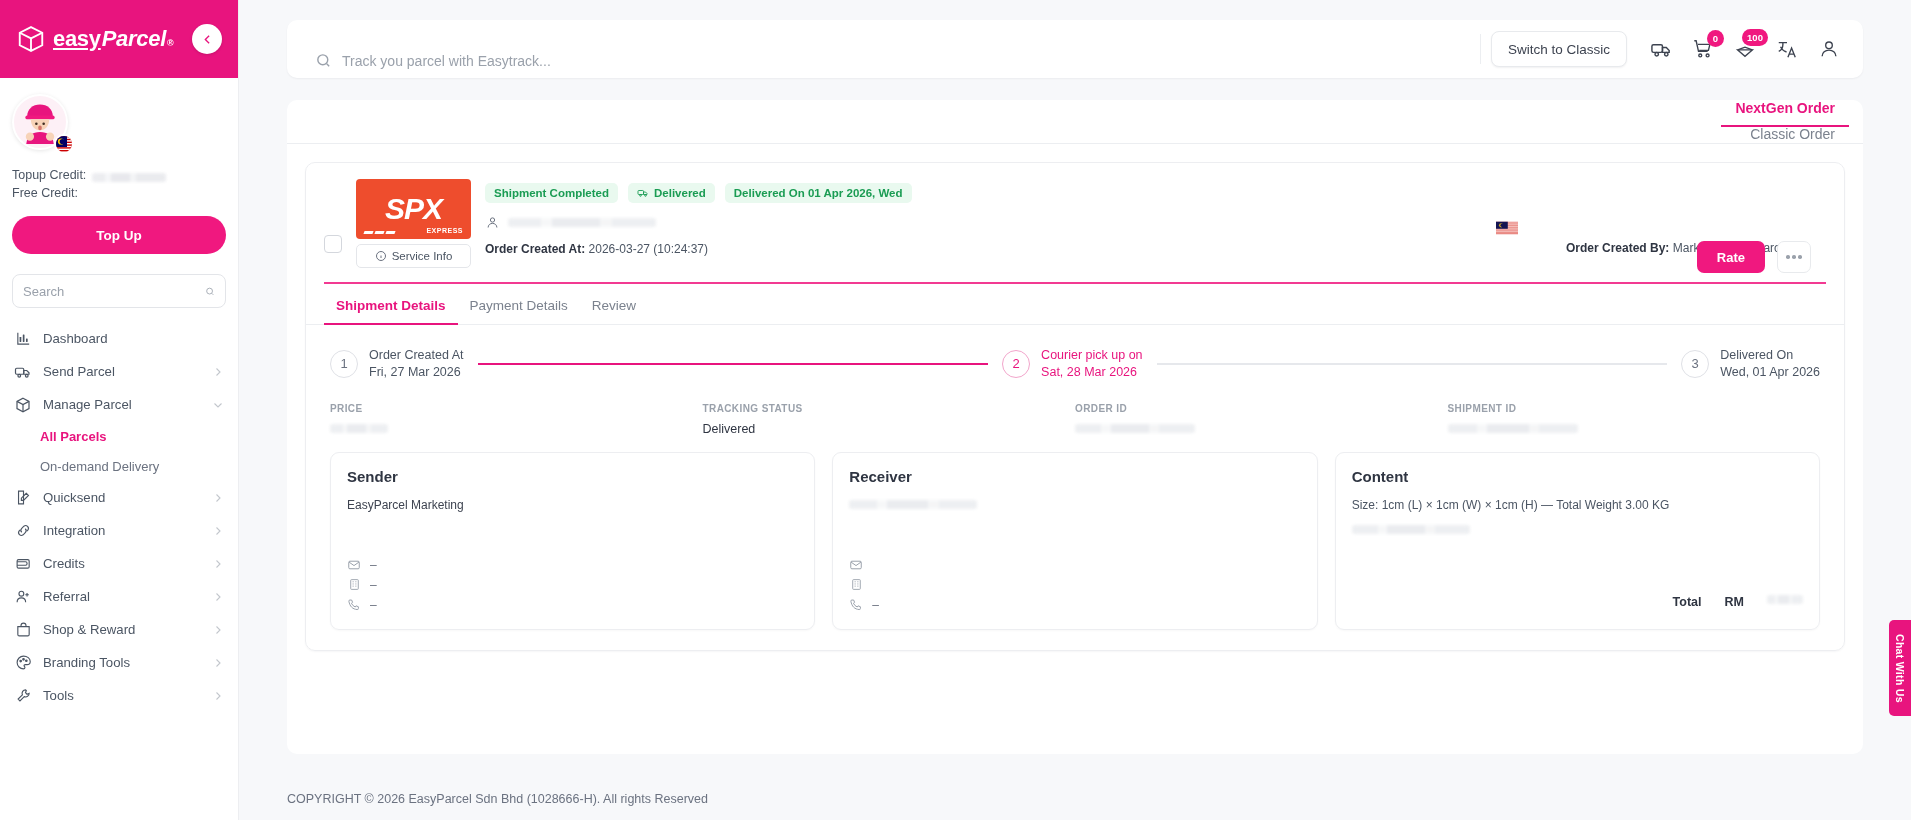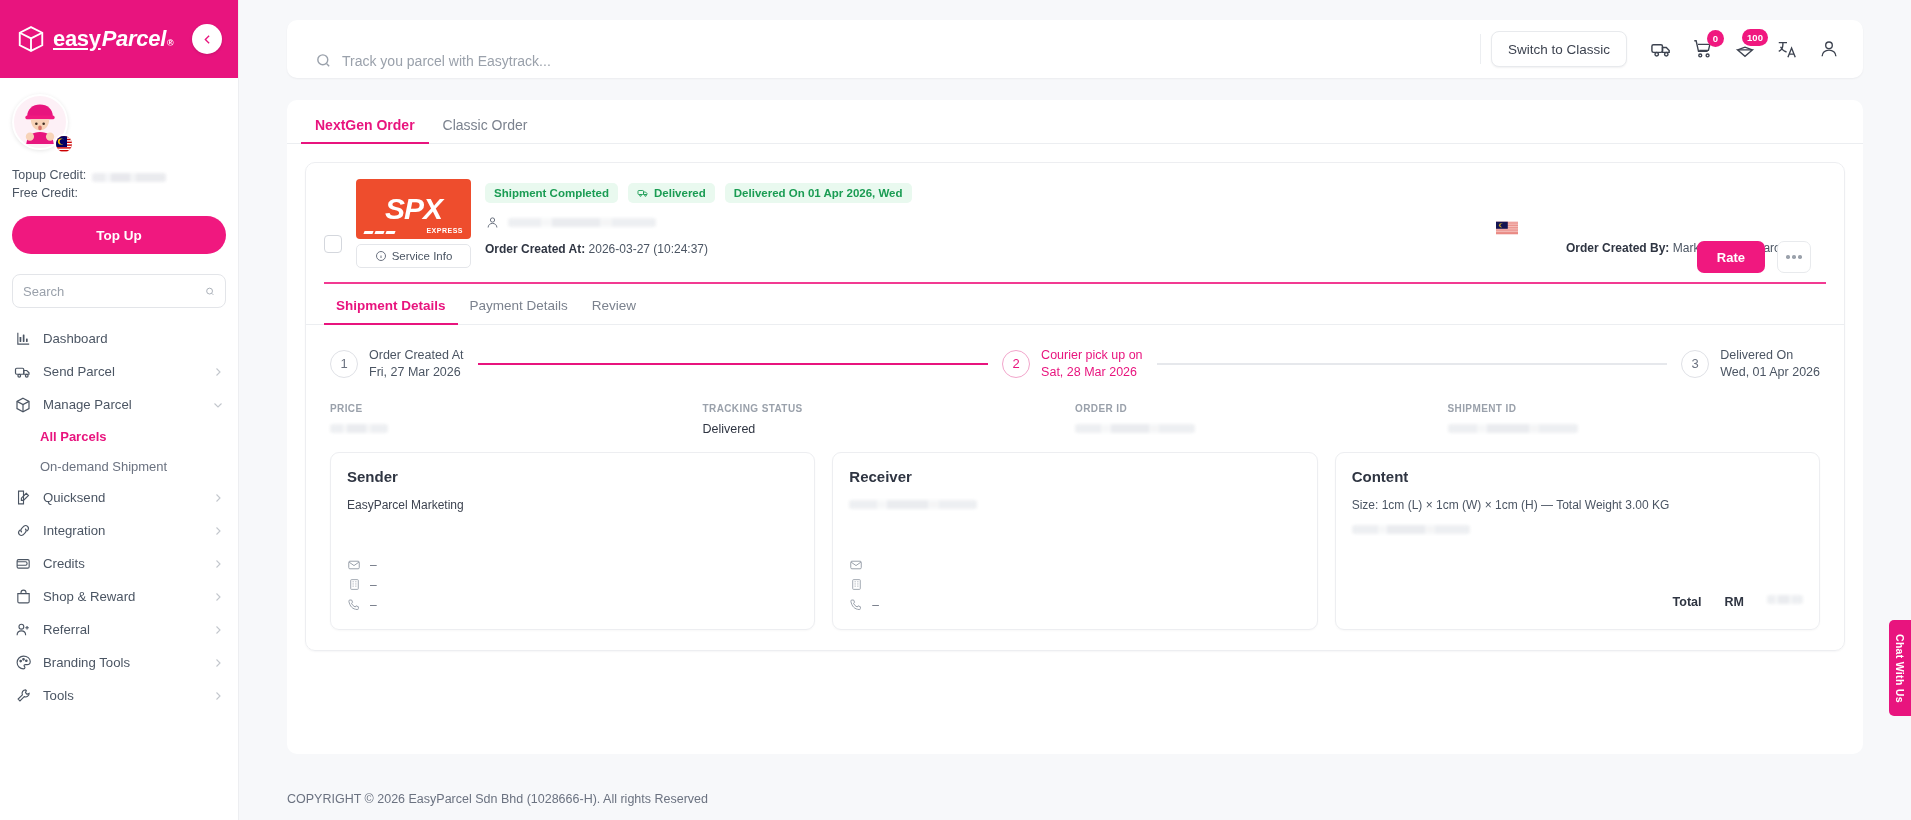--- a/index.html
+++ b/index.html
@@ -123,21 +123,21 @@
     position: absolute; top: -7px; right: -9px; min-width: 17px; height: 17px;
     padding: 0 4px; border-radius: 9px; background: #f0187f; color: #fff;
     font-size: 9.5px; font-weight: 700; display: flex;
     align-items: center; justify-content: center; line-height: 1;
   }
   .badge.wide { min-width: 26px; top: -8px; right: -11px; }
 
   .tabs-row {
     margin: 22px 48px 0 48px; background: #fff; border-radius: 10px 10px 0 0;
     height: 44px; display: flex; align-items: flex-end;
-    padding: 0 14px; border-bottom: 1px solid #eceef1;
+    padding: 0 14px; border-bottom: 1px solid #eceef1; flex-direction: column;
   }
   .tab {
     padding: 0 14px 10px 14px; font-size: 14px; color: #7b828e;
     cursor: pointer; position: relative; font-weight: 500;
   }
   .tab.active { color: #e8147e; font-weight: 700; }
   .tab.active::after {
     content: ''; position: absolute; left: 0; right: 0; bottom: -1px;
     height: 2px; background: #e8147e;
   }
@@ -387,21 +387,21 @@
         <span class="ni-label">Manage Parcel</span>
         <svg class="ni-chev" viewBox="0 0 24 24" fill="none" stroke="#9aa1ab" stroke-width="2.2">
             <path d="M5 9l7 7 7-7"></path>
           </svg>
       </div>
 
       <div class="nav-sub active">
         <span>All Parcels</span>
       </div>
       <div class="nav-sub">
-        <span>On-demand Shipment</span>
+        <span>On-demand Delivery</span>
       </div>
 
       <div class="nav-item">
         <span class="ni-ico">
           <svg width="17" height="17" viewBox="0 0 24 24" fill="none" stroke="#4b5563" stroke-width="1.6">
             <path d="M5 3h7l0 18H5z"></path>
               <path d="M19 7l-7 7v3h3l7-7z" transform="translate(-3,-1)"></path>
           </svg>
           </span>
         <span class="ni-label">Quicksend</span>
@@ -424,47 +424,47 @@
       </div>
 
       <div class="nav-item">
         <span class="ni-ico">
           <svg width="17" height="17" viewBox="0 0 24 24" fill="none" stroke="#4b5563" stroke-width="1.6">
             <rect x="3" y="6.5" width="17" height="12" rx="2"></rect>
               <path d="M3 9.5h12a2 2 0 012 2v1a2 2 0 01-2 2H3"></path>
           </svg>
           </span>
         <span class="ni-label">Credits</span>
-        <svg class="ni-chev" viewBox="0 0 24 24" fill="none" stroke="#9aa1ab" stroke-width="2.2">
-            <path d="M9 5l7 7-7 7"></path>
-          </svg>
-      </div>
-
-      <div class="nav-item">
-        <span class="ni-ico">
-          <svg width="17" height="17" viewBox="0 0 24 24" fill="none" stroke="#4b5563" stroke-width="1.6">
-            <path d="M4 8h16v11a2 2 0 01-2 2H6a2 2 0 01-2-2z"></path>
-              <path d="M8.5 8V6.5a3.5 3.5 0 017 0V8"></path>
-          </svg>
-          </span>
-        <span class="ni-label">Shop &amp; Reward</span>
         <svg class="ni-chev" viewBox="0 0 24 24" fill="none" stroke="#9aa1ab" stroke-width="2.2">
             <path d="M9 5l7 7-7 7"></path>
           </svg>
       </div>
 
       <div class="nav-item">
         <span class="ni-ico">
           <svg width="17" height="17" viewBox="0 0 24 24" fill="none" stroke="#4b5563" stroke-width="1.6">
             <circle cx="9" cy="8" r="3.4"></circle>
               <path d="M3 20c0-3.6 2.7-6 6-6s6 2.4 6 6"></path>
             <path d="M17 7v5M14.5 9.5h5"></path>
           </svg>
           </span>
         <span class="ni-label">Referral</span>
+        <svg class="ni-chev" viewBox="0 0 24 24" fill="none" stroke="#9aa1ab" stroke-width="2.2">
+            <path d="M9 5l7 7-7 7"></path>
+          </svg>
+      </div>
+
+      <div class="nav-item">
+        <span class="ni-ico">
+          <svg width="17" height="17" viewBox="0 0 24 24" fill="none" stroke="#4b5563" stroke-width="1.6">
+            <path d="M4 8h16v11a2 2 0 01-2 2H6a2 2 0 01-2-2z"></path>
+              <path d="M8.5 8V6.5a3.5 3.5 0 017 0V8"></path>
+          </svg>
+          </span>
+        <span class="ni-label">Shop &amp; Reward</span>
         <svg class="ni-chev" viewBox="0 0 24 24" fill="none" stroke="#9aa1ab" stroke-width="2.2">
             <path d="M9 5l7 7-7 7"></path>
           </svg>
       </div>
 
       <div class="nav-item">
         <span class="ni-ico">
           <svg width="17" height="17" viewBox="0 0 24 24" fill="none" stroke="#4b5563" stroke-width="1.6">
             <path d="M12 3a9 9 0 100 18c1.2 0 2-.8 2-1.8 0-1.5-1.3-1.6-1.3-2.7 0-.9.8-1.5 1.8-1.5H17a4.5 4.5 0 004.5-4.5C21.5 6.2 17.3 3 12 3z"></path>
             <circle cx="8" cy="10" r="1.1" fill="#4b5563"></circle>

